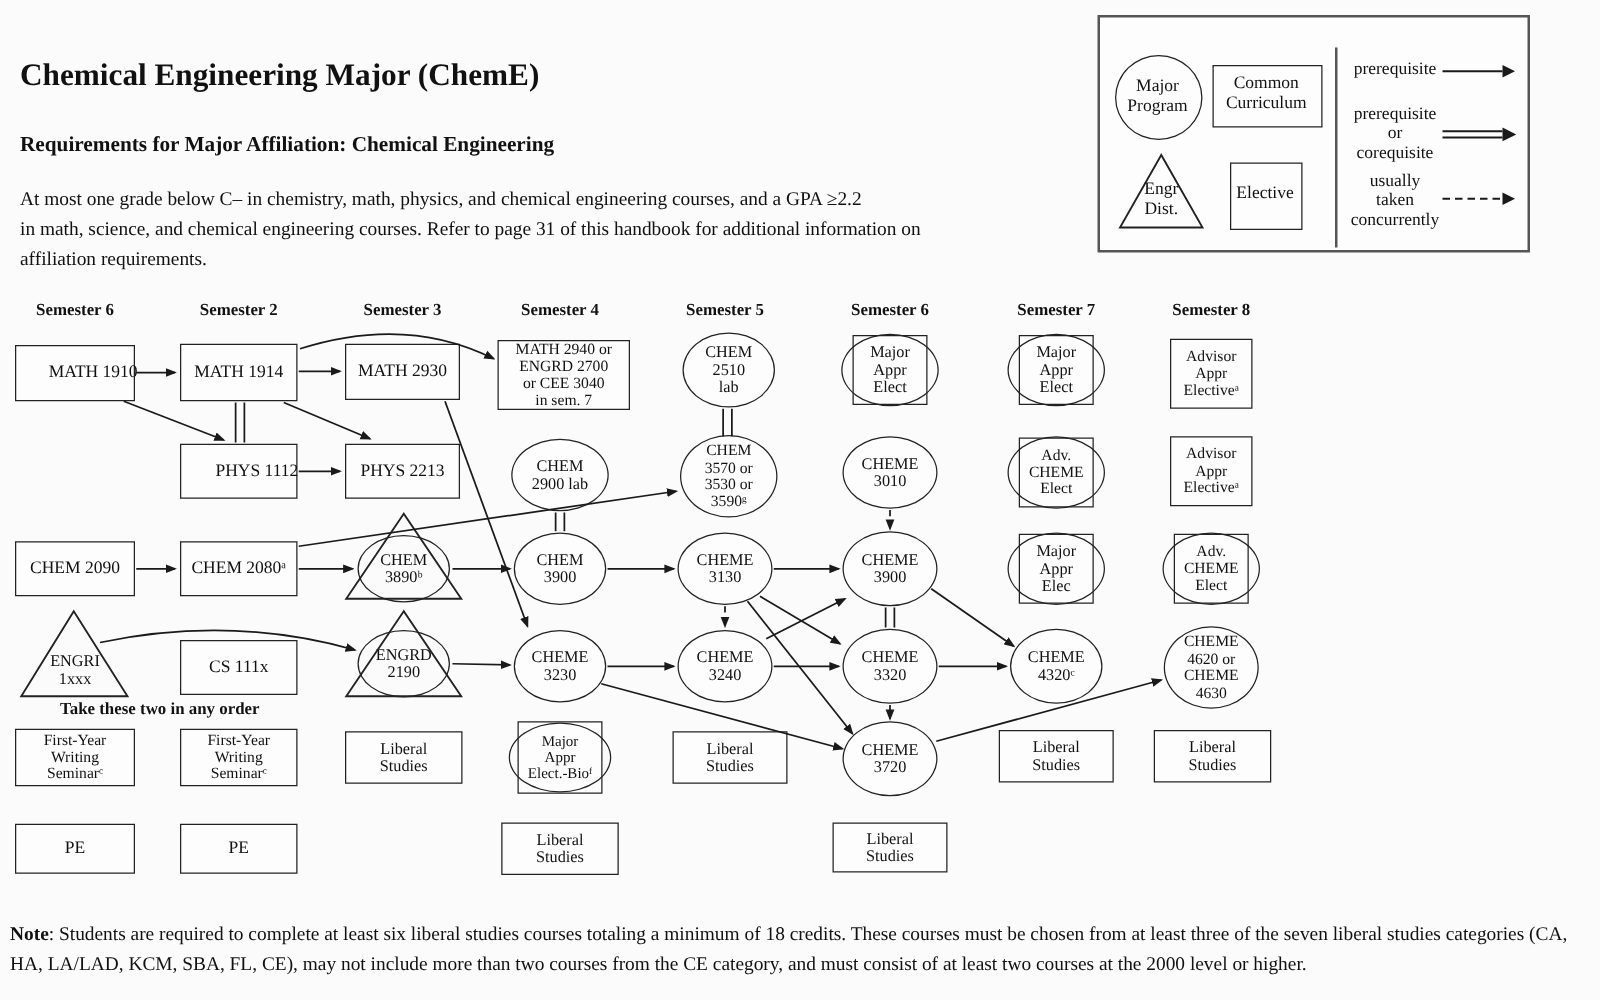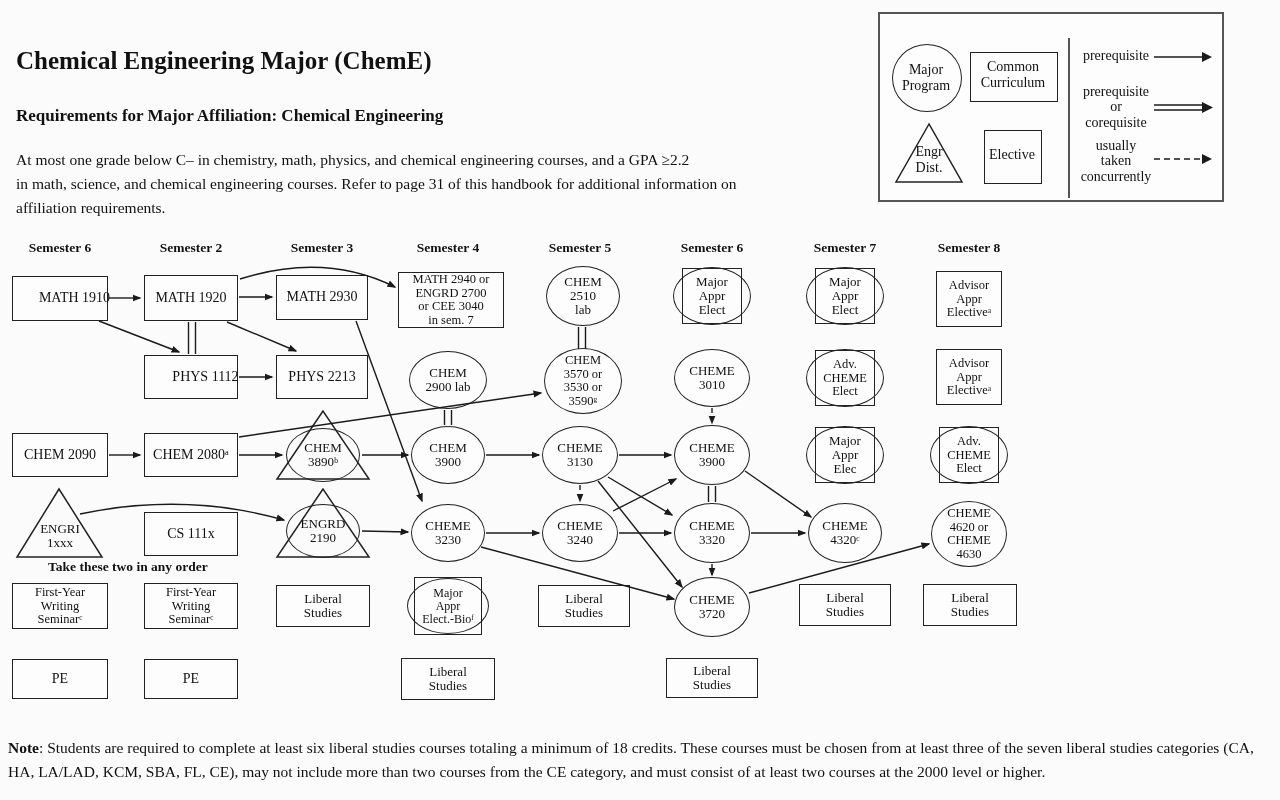--- a/index.html
+++ b/index.html
@@ -86,21 +86,21 @@
     <div class="sem-header" style="left: 191px; top: 240px;">Semester 2</div>
     <div class="sem-header" style="left: 322px; top: 240px;">Semester 3</div>
     <div class="sem-header" style="left: 448px; top: 240px;">Semester 4</div>
     <div class="sem-header" style="left: 580px; top: 240px;">Semester 5</div>
     <div class="sem-header" style="left: 712px; top: 240px;">Semester 6</div>
     <div class="sem-header" style="left: 845px; top: 240px;">Semester 7</div>
     <div class="sem-header" style="left: 969px; top: 240px;">Semester 8</div>
     <div class="shape rect" style="left: 12px; top: 275.5px; width: 96px; height: 45px;"></div>
     <div class="nodelabel" style="left: 60px; top: 298px; width: 96px; font-size: 14px; padding-left: 29px;">MATH 1910</div>
     <div class="shape rect" style="left: 144px; top: 275px; width: 94px; height: 46px;"></div>
-    <div class="nodelabel" style="left: 191px; top: 298px; width: 94px; font-size: 14px;">MATH 1920</div>
+    <div class="nodelabel" style="left: 191px; top: 298px; width: 94px; font-size: 14px;">MATH 1914</div>
     <div class="shape rect" style="left: 276px; top: 274.5px; width: 92px; height: 45px;"></div>
     <div class="nodelabel" style="left: 322px; top: 297px; width: 92px; font-size: 14px;">MATH 2930</div>
     <div class="shape rect" style="left: 398px; top: 272px; width: 106px; height: 56px;"></div>
     <div class="nodelabel" style="left: 451px; top: 300px; width: 106px; font-size: 12.5px;">MATH 2940 or
 ENGRD 2700
 or CEE 3040
 in sem. 7</div>
     <div class="shape ellipse" style="left: 546px; top: 266px; width: 74px; height: 60px;"></div>
     <div class="nodelabel" style="left: 583px; top: 296px; width: 74px; font-size: 13px;">CHEM
 2510

